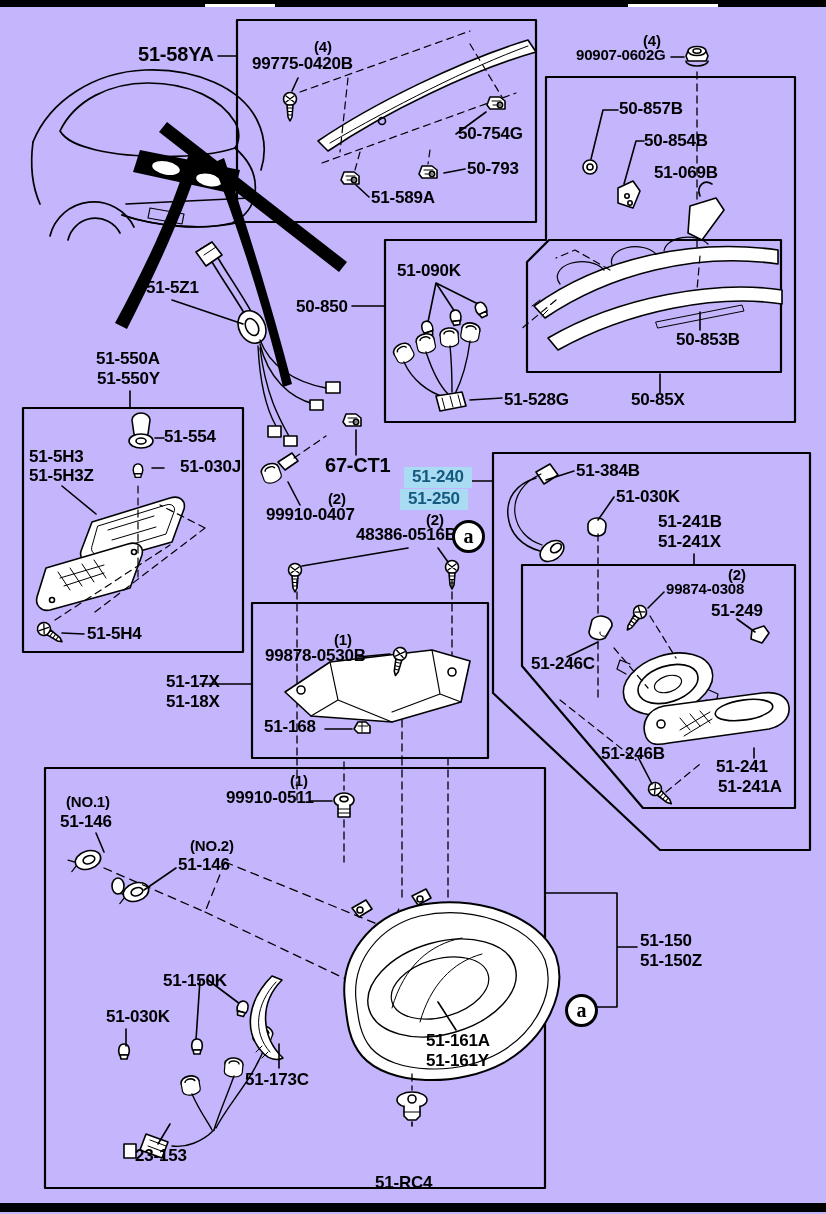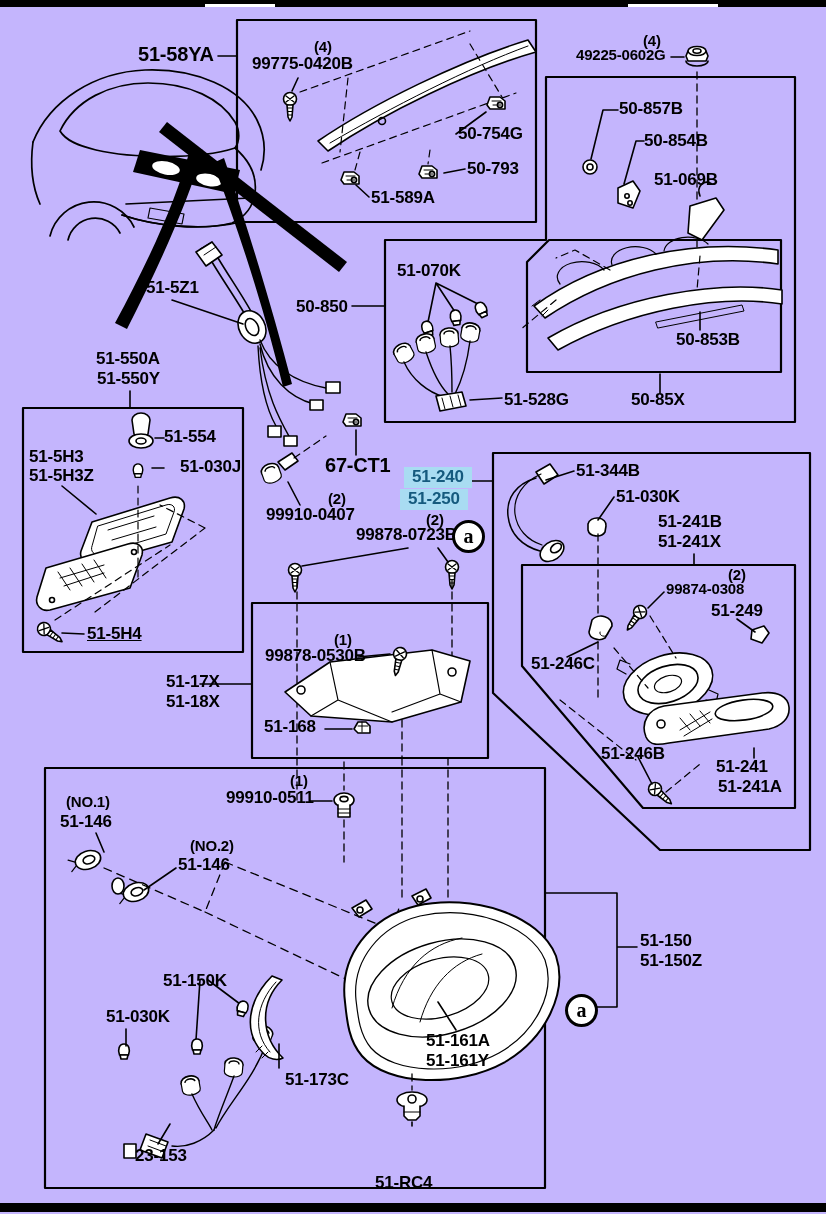--- a/index.html
+++ b/index.html
@@ -323,45 +323,45 @@
 </svg>
 
 <div id="labels-layer">
       <div class="lbl big" style="left: 138px; top: 44px;">51-58YA</div>
       <div class="lbl small" style="left: 314px; top: 39px;">(4)</div>
       <div class="lbl" style="left: 252px; top: 55px;">99775-0420B</div>
       <div class="lbl" style="left: 458px; top: 125px;">50-754G</div>
       <div class="lbl" style="left: 467px; top: 160px;">50-793</div>
       <div class="lbl" style="left: 371px; top: 189px;">51-589A</div>
       <div class="lbl small" style="left: 643px; top: 33px;">(4)</div>
-      <div class="lbl small" style="left: 576px; top: 47px;">49225-0602G</div>
+      <div class="lbl small" style="left: 576px; top: 47px;">90907-0602G</div>
       <div class="lbl" style="left: 619px; top: 100px;">50-857B</div>
       <div class="lbl" style="left: 644px; top: 132px;">50-854B</div>
-      <div class="lbl" style="left: 654px; top: 164px; margin-top: 7px;">51-069B</div>
+      <div class="lbl" style="left: 654px; top: 164px;">51-069B</div>
       <div class="lbl" style="left: 676px; top: 331px;">50-853B</div>
       <div class="lbl" style="left: 631px; top: 391px;">50-85X</div>
       <div class="lbl" style="left: 504px; top: 391px;">51-528G</div>
       <div class="lbl" style="left: 296px; top: 298px;">50-850</div>
-      <div class="lbl" style="left: 397px; top: 262px;">51-070K</div>
+      <div class="lbl" style="left: 397px; top: 262px;">51-090K</div>
       <div class="lbl" style="left: 146px; top: 279px;">51-5Z1</div>
       <div class="lbl" style="left: 96px; top: 350px;">51-550A</div>
       <div class="lbl" style="left: 97px; top: 370px;">51-550Y</div>
       <div class="lbl" style="left: 164px; top: 428px;">51-554</div>
       <div class="lbl" style="left: 29px; top: 448px;">51-5H3</div>
       <div class="lbl" style="left: 29px; top: 467px;">51-5H3Z</div>
       <div class="lbl" style="left: 164px; top: 458px; margin-left: 16px;">51-030J</div>
-      <div class="lbl" style="left: 87px; top: 625px; text-decoration: underline;">51-5H4</div>
+      <div class="lbl" style="left: 87px; top: 625px;">51-5H4</div>
       <div class="lbl big" style="left: 325px; top: 455px;">67-CT1</div>
       <div class="lbl small" style="left: 328px; top: 491px;">(2)</div>
       <div class="lbl" style="left: 266px; top: 506px;">99910-0407</div>
       <div class="lbl hl" style="left: 404px; top: 467px;">51-240</div>
       <div class="lbl hl" style="left: 400px; top: 489px;">51-250</div>
       <div class="lbl small" style="left: 426px; top: 512px;">(2)</div>
-      <div class="lbl" style="left: 356px; top: 526px;">99878-0723B</div>
-      <div class="lbl" style="left: 576px; top: 462px;">51-344B</div>
+      <div class="lbl" style="left: 356px; top: 526px;">48386-0516B</div>
+      <div class="lbl" style="left: 576px; top: 462px;">51-384B</div>
       <div class="lbl" style="left: 616px; top: 488px;">51-030K</div>
       <div class="lbl" style="left: 658px; top: 513px;">51-241B</div>
       <div class="lbl" style="left: 658px; top: 533px;">51-241X</div>
       <div class="lbl small" style="left: 728px; top: 567px;">(2)</div>
       <div class="lbl small" style="left: 666px; top: 581px;">99874-0308</div>
       <div class="lbl" style="left: 711px; top: 602px;">51-249</div>
       <div class="lbl" style="left: 531px; top: 655px;">51-246C</div>
       <div class="lbl" style="left: 601px; top: 745px;">51-246B</div>
       <div class="lbl" style="left: 716px; top: 758px;">51-241</div>
       <div class="lbl" style="left: 718px; top: 778px;">51-241A</div>
@@ -371,21 +371,21 @@
       <div class="lbl" style="left: 265px; top: 647px;">99878-0530B</div>
       <div class="lbl" style="left: 264px; top: 718px;">51-168</div>
       <div class="lbl small" style="left: 290px; top: 773px;">(1)</div>
       <div class="lbl" style="left: 226px; top: 789px;">99910-0511</div>
       <div class="lbl small" style="left: 66px; top: 794px;">(NO.1)</div>
       <div class="lbl" style="left: 60px; top: 813px;">51-146</div>
       <div class="lbl small" style="left: 190px; top: 838px;">(NO.2)</div>
       <div class="lbl" style="left: 178px; top: 856px;">51-146</div>
       <div class="lbl" style="left: 163px; top: 960px; margin-top: 12px;">51-150K</div>
       <div class="lbl" style="left: 106px; top: 1008px;">51-030K</div>
-      <div class="lbl" style="left: 245px; top: 1071px; margin-left: 40px;">51-173C</div>
+      <div class="lbl" style="left: 245px; top: 1071px;">51-173C</div>
       <div class="lbl" style="left: 135px; top: 1147px;">23-153</div>
       <div class="lbl" style="left: 426px; top: 1032px;">51-161A</div>
       <div class="lbl" style="left: 426px; top: 1052px;">51-161Y</div>
       <div class="lbl" style="left: 375px; top: 1128px; margin-top: 46px;">51-RC4</div>
       <div class="lbl" style="left: 640px; top: 932px;">51-150</div>
       <div class="lbl" style="left: 640px; top: 952px;">51-150Z</div>
       <div class="callout" style="left: 452px; top: 520px;">a</div>
       <div class="callout" style="left: 565px; top: 994px;">a</div>
     </div>
 

